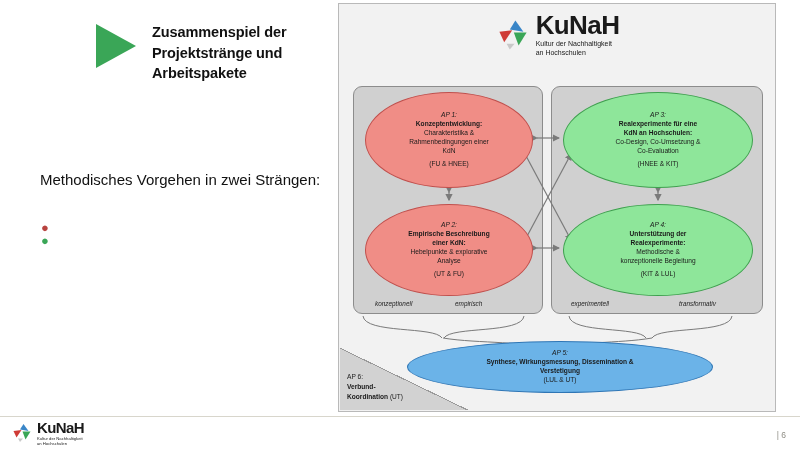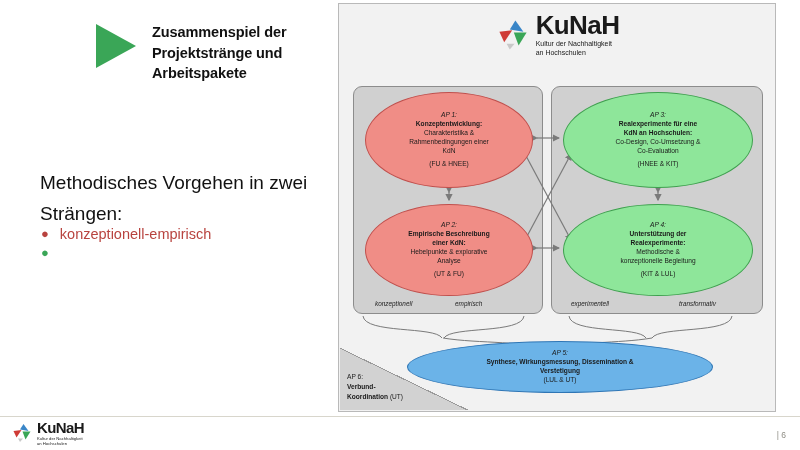--- a/index.html
+++ b/index.html
@@ -9,21 +9,21 @@
     font-family: "Liberation Sans", sans-serif;
     overflow: hidden;
   }
   .slide { position: relative; width: 800px; height: 450px; background: #ffffff; }
 
   
   .title-block { position: absolute; left: 48px; top: 22px; width: 270px; display: flex; align-items: flex-start; gap: 16px; padding-left: 48px; }
   .tri-marker { width: 0; height: 0; border-left: 40px solid #3aa657; border-top: 22px solid transparent; border-bottom: 22px solid transparent; flex: 0 0 auto; margin-top: 2px; }
   .title-text { font-size: 14.5px; font-weight: bold; color: #111111; line-height: 1.42; letter-spacing: -0.1px; }
 
-  .lead-text { position: absolute; left: 40px; top: 168px; width: 290px; font-size: 19px; color: #111111; line-height: 1.62; }
+  .lead-text { position: absolute; left: 40px; top: 168px; width: 290px; font-size: 15px; color: #111111; line-height: 1.62; }
 
   .bullets { position: absolute; left: 41px; top: 222px; width: 290px; }
   .bullet-row { display: flex; align-items: baseline; gap: 11px; font-size: 14.5px; line-height: 1.72; }
   .bullet-dot { font-size: 13px; line-height: 1; position: relative; top: -1px; }
   .b-red { color: #b8433f; }
   .b-green { color: #3aa657; }
 
   
   .footer-rule { position: absolute; left: 0; top: 416px; width: 800px; height: 1px; background: #d8d6cc; }
   .footer-logo { position: absolute; left: 12px; top: 420px; display: flex; align-items: center; gap: 5px; }
@@ -82,21 +82,20 @@
   <div class="title-block">
     <div class="tri-marker"></div>
     <div class="title-text">Zusammenspiel der Projektstränge und Arbeitspakete</div>
   </div>
 
   <div class="lead-text">Methodisches Vorgehen in zwei Strängen:</div>
 
   <div class="bullets">
     <div class="bullet-row b-red">
       <span class="bullet-dot">●</span>
-      <span>konzeptionell-empirisch</span>
     </div>
     <div class="bullet-row b-green">
       <span class="bullet-dot">●</span>
     </div>
   </div>
 
   <div class="footer-rule"></div>
 
   <div class="footer-logo">
     <div class="logomark" style="width:20px;height:20px;">

